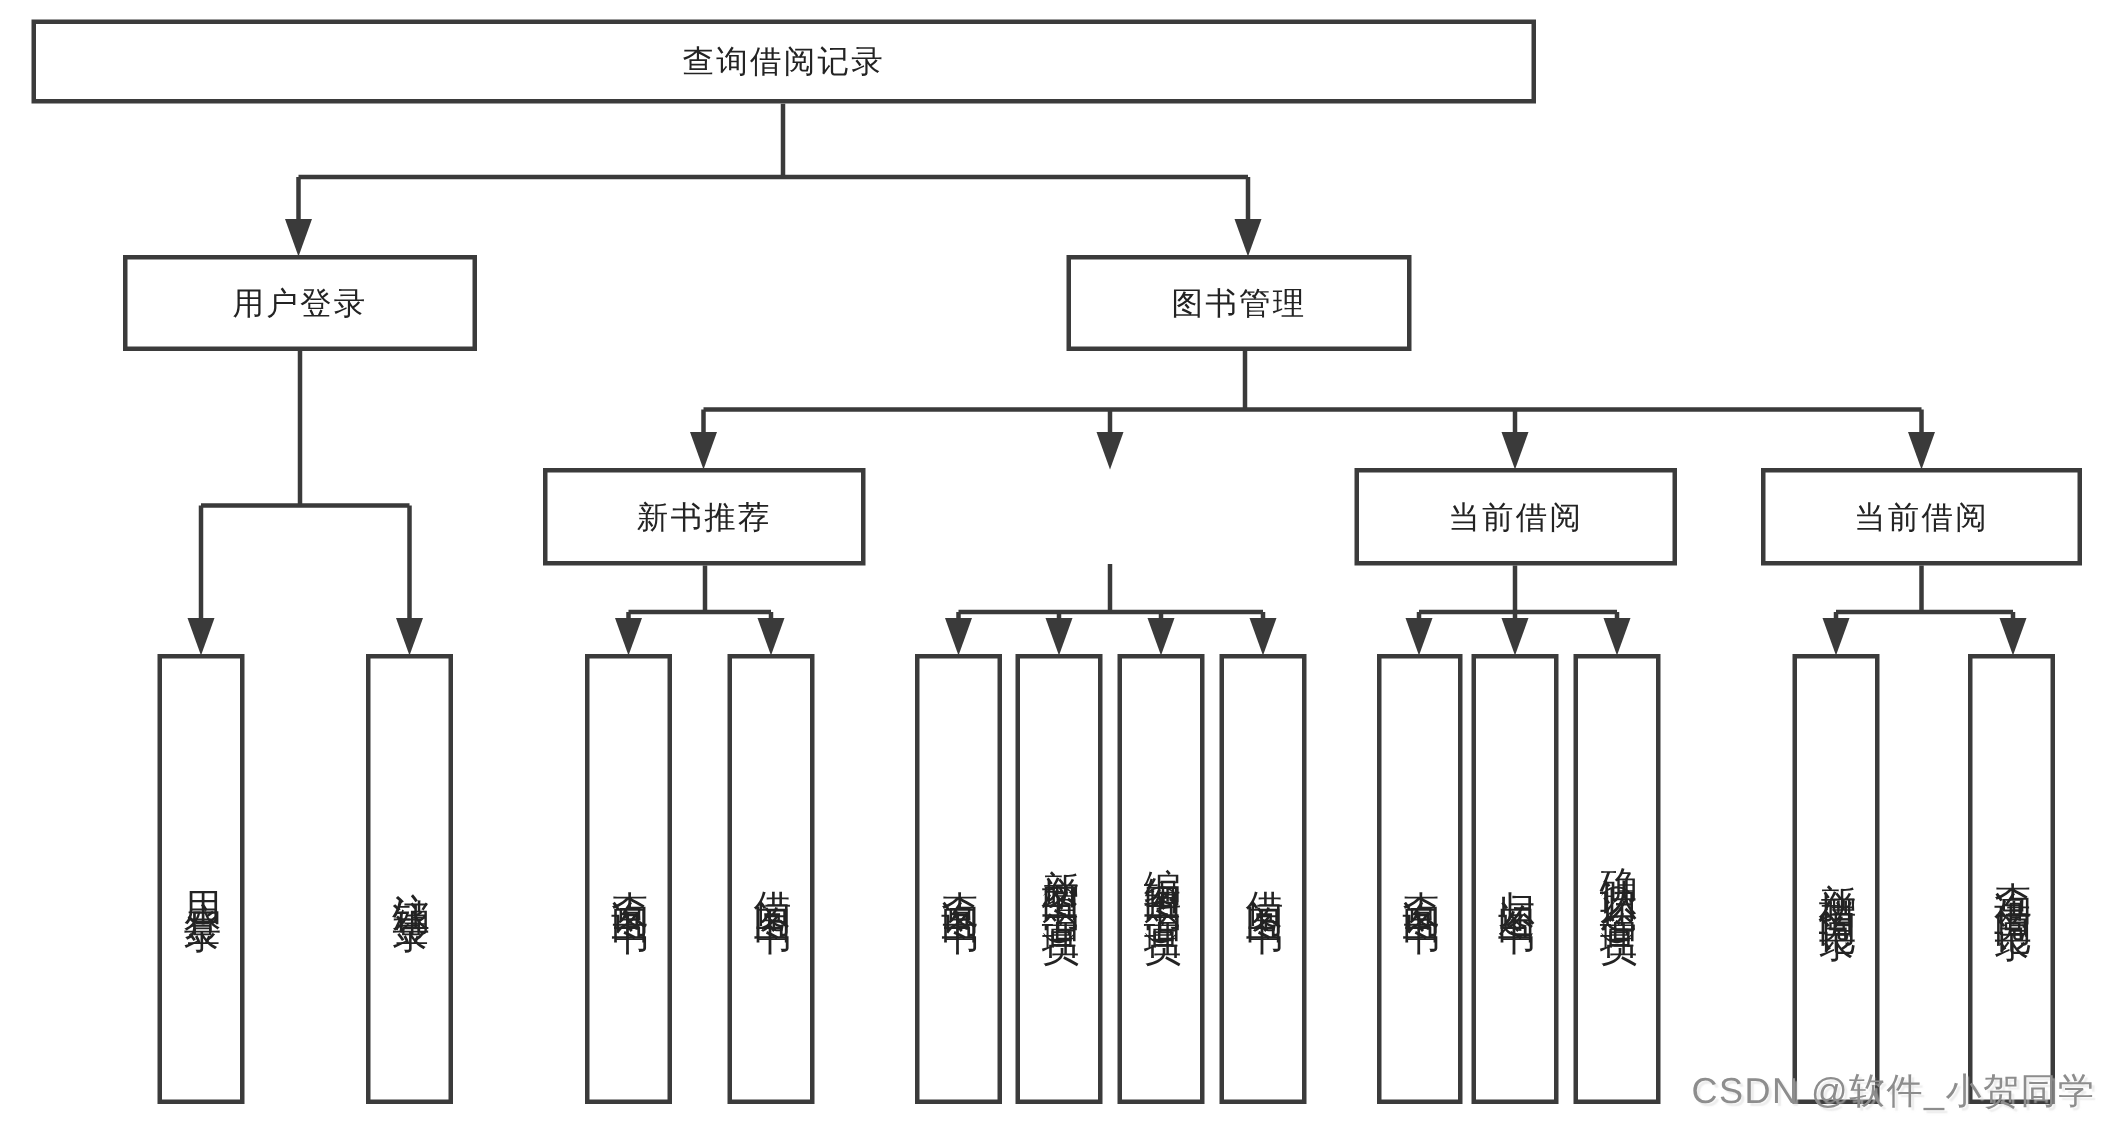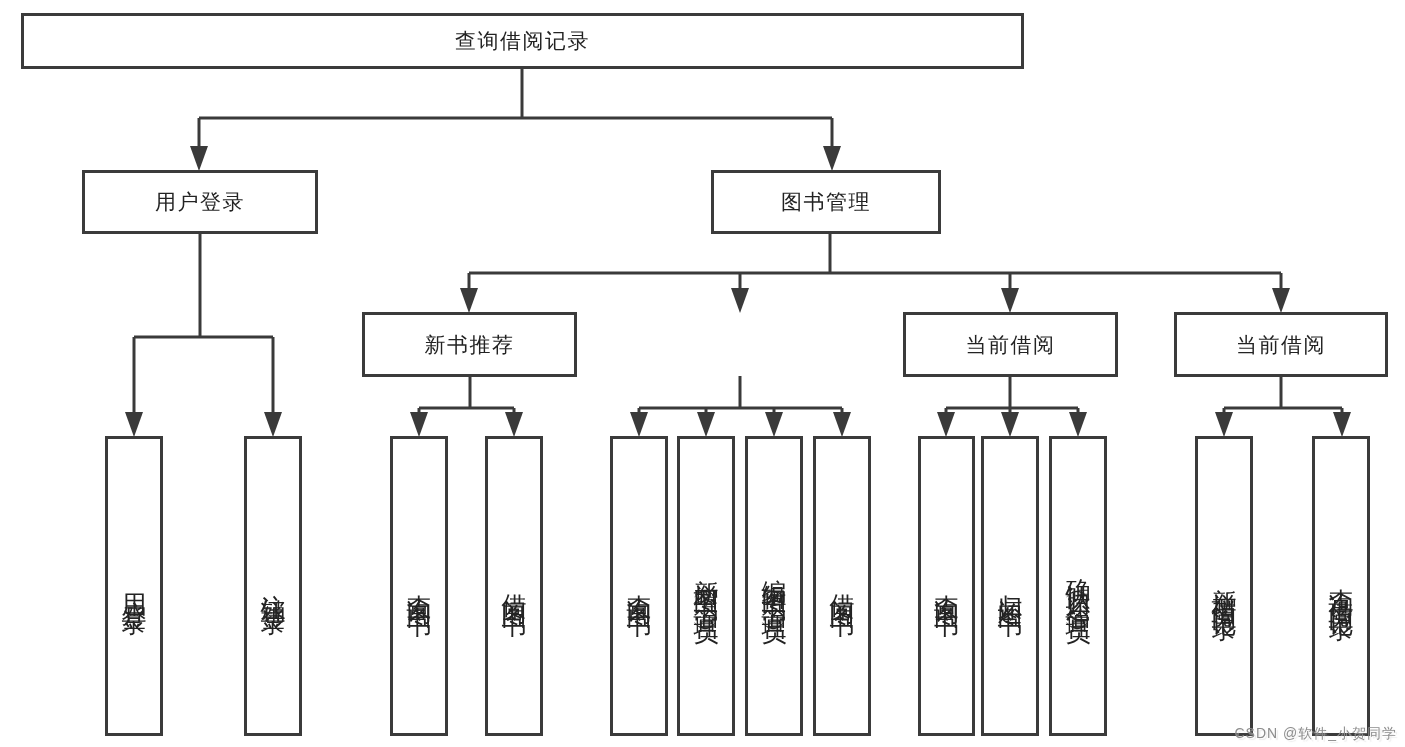--- a/index.html
+++ b/index.html
@@ -43,21 +43,21 @@
     writing-mode: vertical-rl;
     text-orientation: mixed;
     font-size: 25px;
     letter-spacing: 6px;
     line-height: 1;
   }
   .watermark {
     position: absolute;
     right: 8px;
     bottom: 4px;
-    font-size: 14px;
+    font-size: 24px;
     letter-spacing: 1px;
     color: #8d8d8d;
     text-shadow: 2px 2px 1px rgba(220,220,220,0.55);
     white-space: nowrap;
     pointer-events: none;
   }
 </style>
 </head>
 <body>
 

